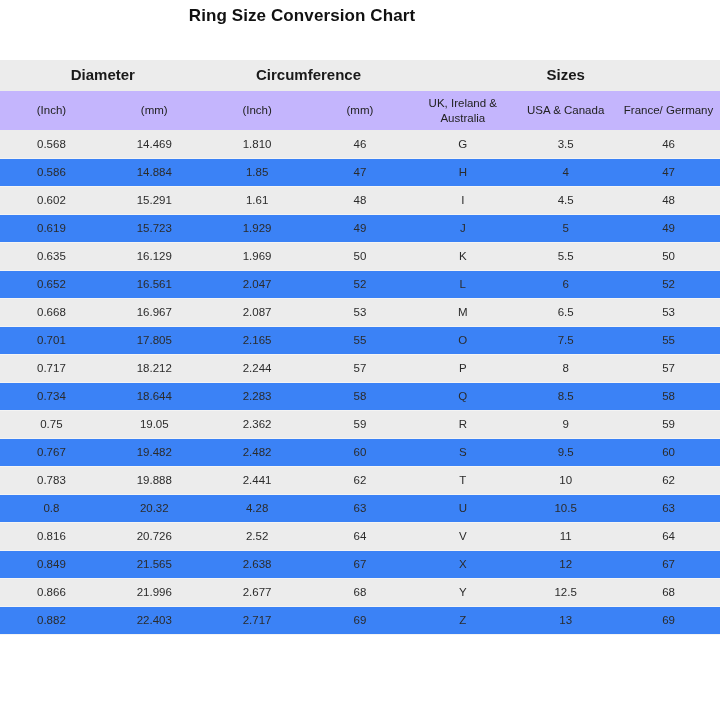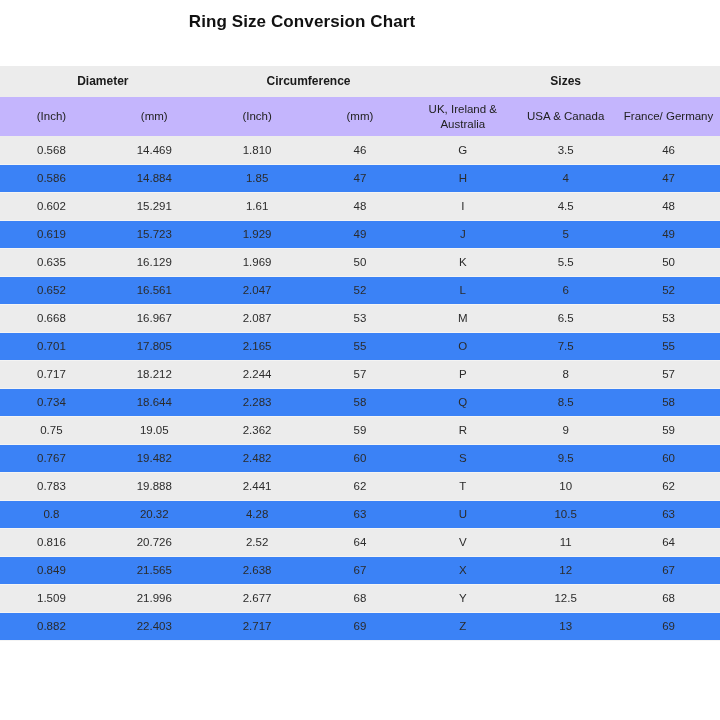--- a/index.html
+++ b/index.html
@@ -8,21 +8,21 @@
     background: #ffffff;
     width: 720px;
     height: 720px;
     overflow: hidden;
     font-family: "Liberation Sans", "DejaVu Sans", sans-serif;
     -webkit-font-smoothing: antialiased;
   }
   .page {
     width: 604px;
     height: 720px;
-    padding-top: 12px;
+    padding-top: 6px;
     box-sizing: border-box;
   }
   h1.title {
     margin: 0;
     font-size: 17px;
     line-height: 20px;
     font-weight: bold;
     color: #111111;
     text-align: center;
     letter-spacing: 0.1px;
@@ -43,21 +43,21 @@
     font-size: 11.5px;
     font-weight: normal;
     line-height: 1.25;
   }
   thead tr.group-row {
     background: var(--stripe, #ececec);
     height: 31px;
   }
   thead tr.group-row th {
     font-weight: bold;
-    font-size: 12px;
+    font-size: 15px;
     color: #1a1a1a;
   }
   thead tr.sub-row {
     background: #c4b5fd;
     height: 39px;
   }
   thead tr.sub-row th {
     color: #222222;
   }
   tbody tr.data-row {
@@ -240,21 +240,21 @@
         <tr class="data-row">
           <td>0.849</td>
           <td>21.565</td>
           <td>2.638</td>
           <td>67</td>
           <td>X</td>
           <td>12</td>
           <td>67</td>
         </tr>
         <tr class="data-row">
-          <td>1.509</td>
+          <td>0.866</td>
           <td>21.996</td>
           <td>2.677</td>
           <td>68</td>
           <td>Y</td>
           <td>12.5</td>
           <td>68</td>
         </tr>
         <tr class="data-row">
           <td>0.882</td>
           <td>22.403</td>

